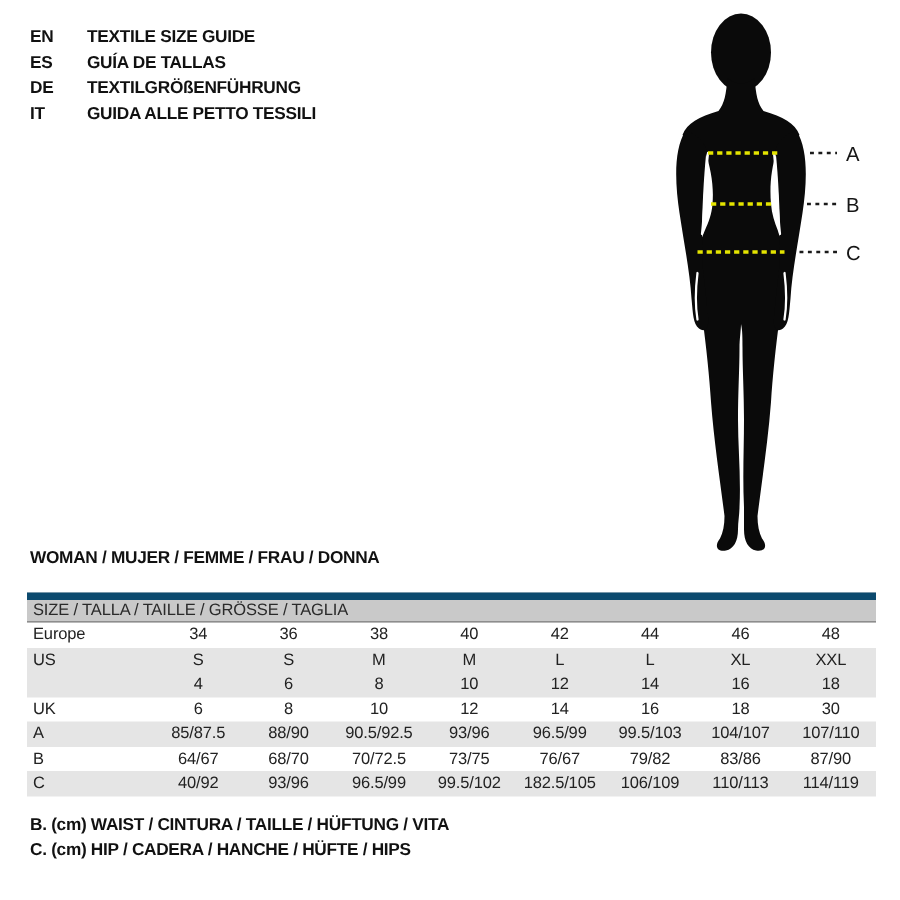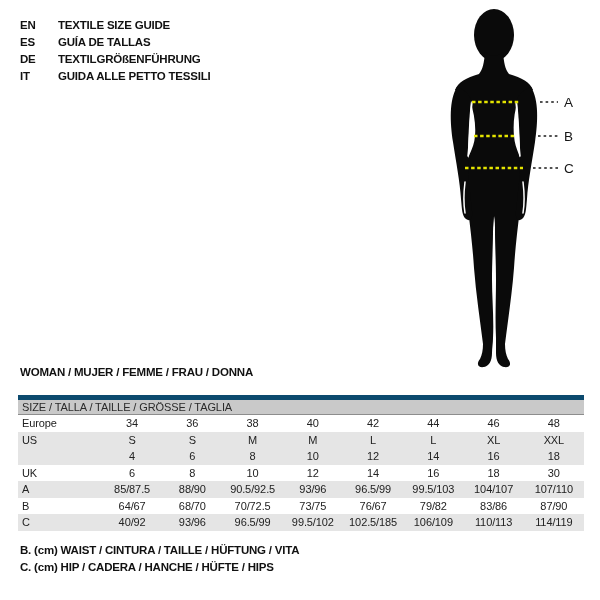--- a/index.html
+++ b/index.html
@@ -229,21 +229,21 @@
         <span class="t-cell">83/86</span>
         <span class="t-cell">87/90</span>
       </div>
 
   <div class="t-row shaded">
     <span class="t-label">C</span>
   <span class="t-cell">40/92</span>
         <span class="t-cell">93/96</span>
         <span class="t-cell">96.5/99</span>
         <span class="t-cell">99.5/102</span>
-        <span class="t-cell">102.5/185</span>
+        <span class="t-cell">182.5/105</span>
         <span class="t-cell">106/109</span>
         <span class="t-cell">110/113</span>
         <span class="t-cell">114/119</span>
       </div>
 </div>
 </div>
 
 <div class="footnotes">
   <div class="footnote">B. (cm) WAIST / CINTURA / TAILLE / HÜFTUNG / VITA</div>
   <div class="footnote">C. (cm) HIP / CADERA / HANCHE / HÜFTE / HIPS</div>

